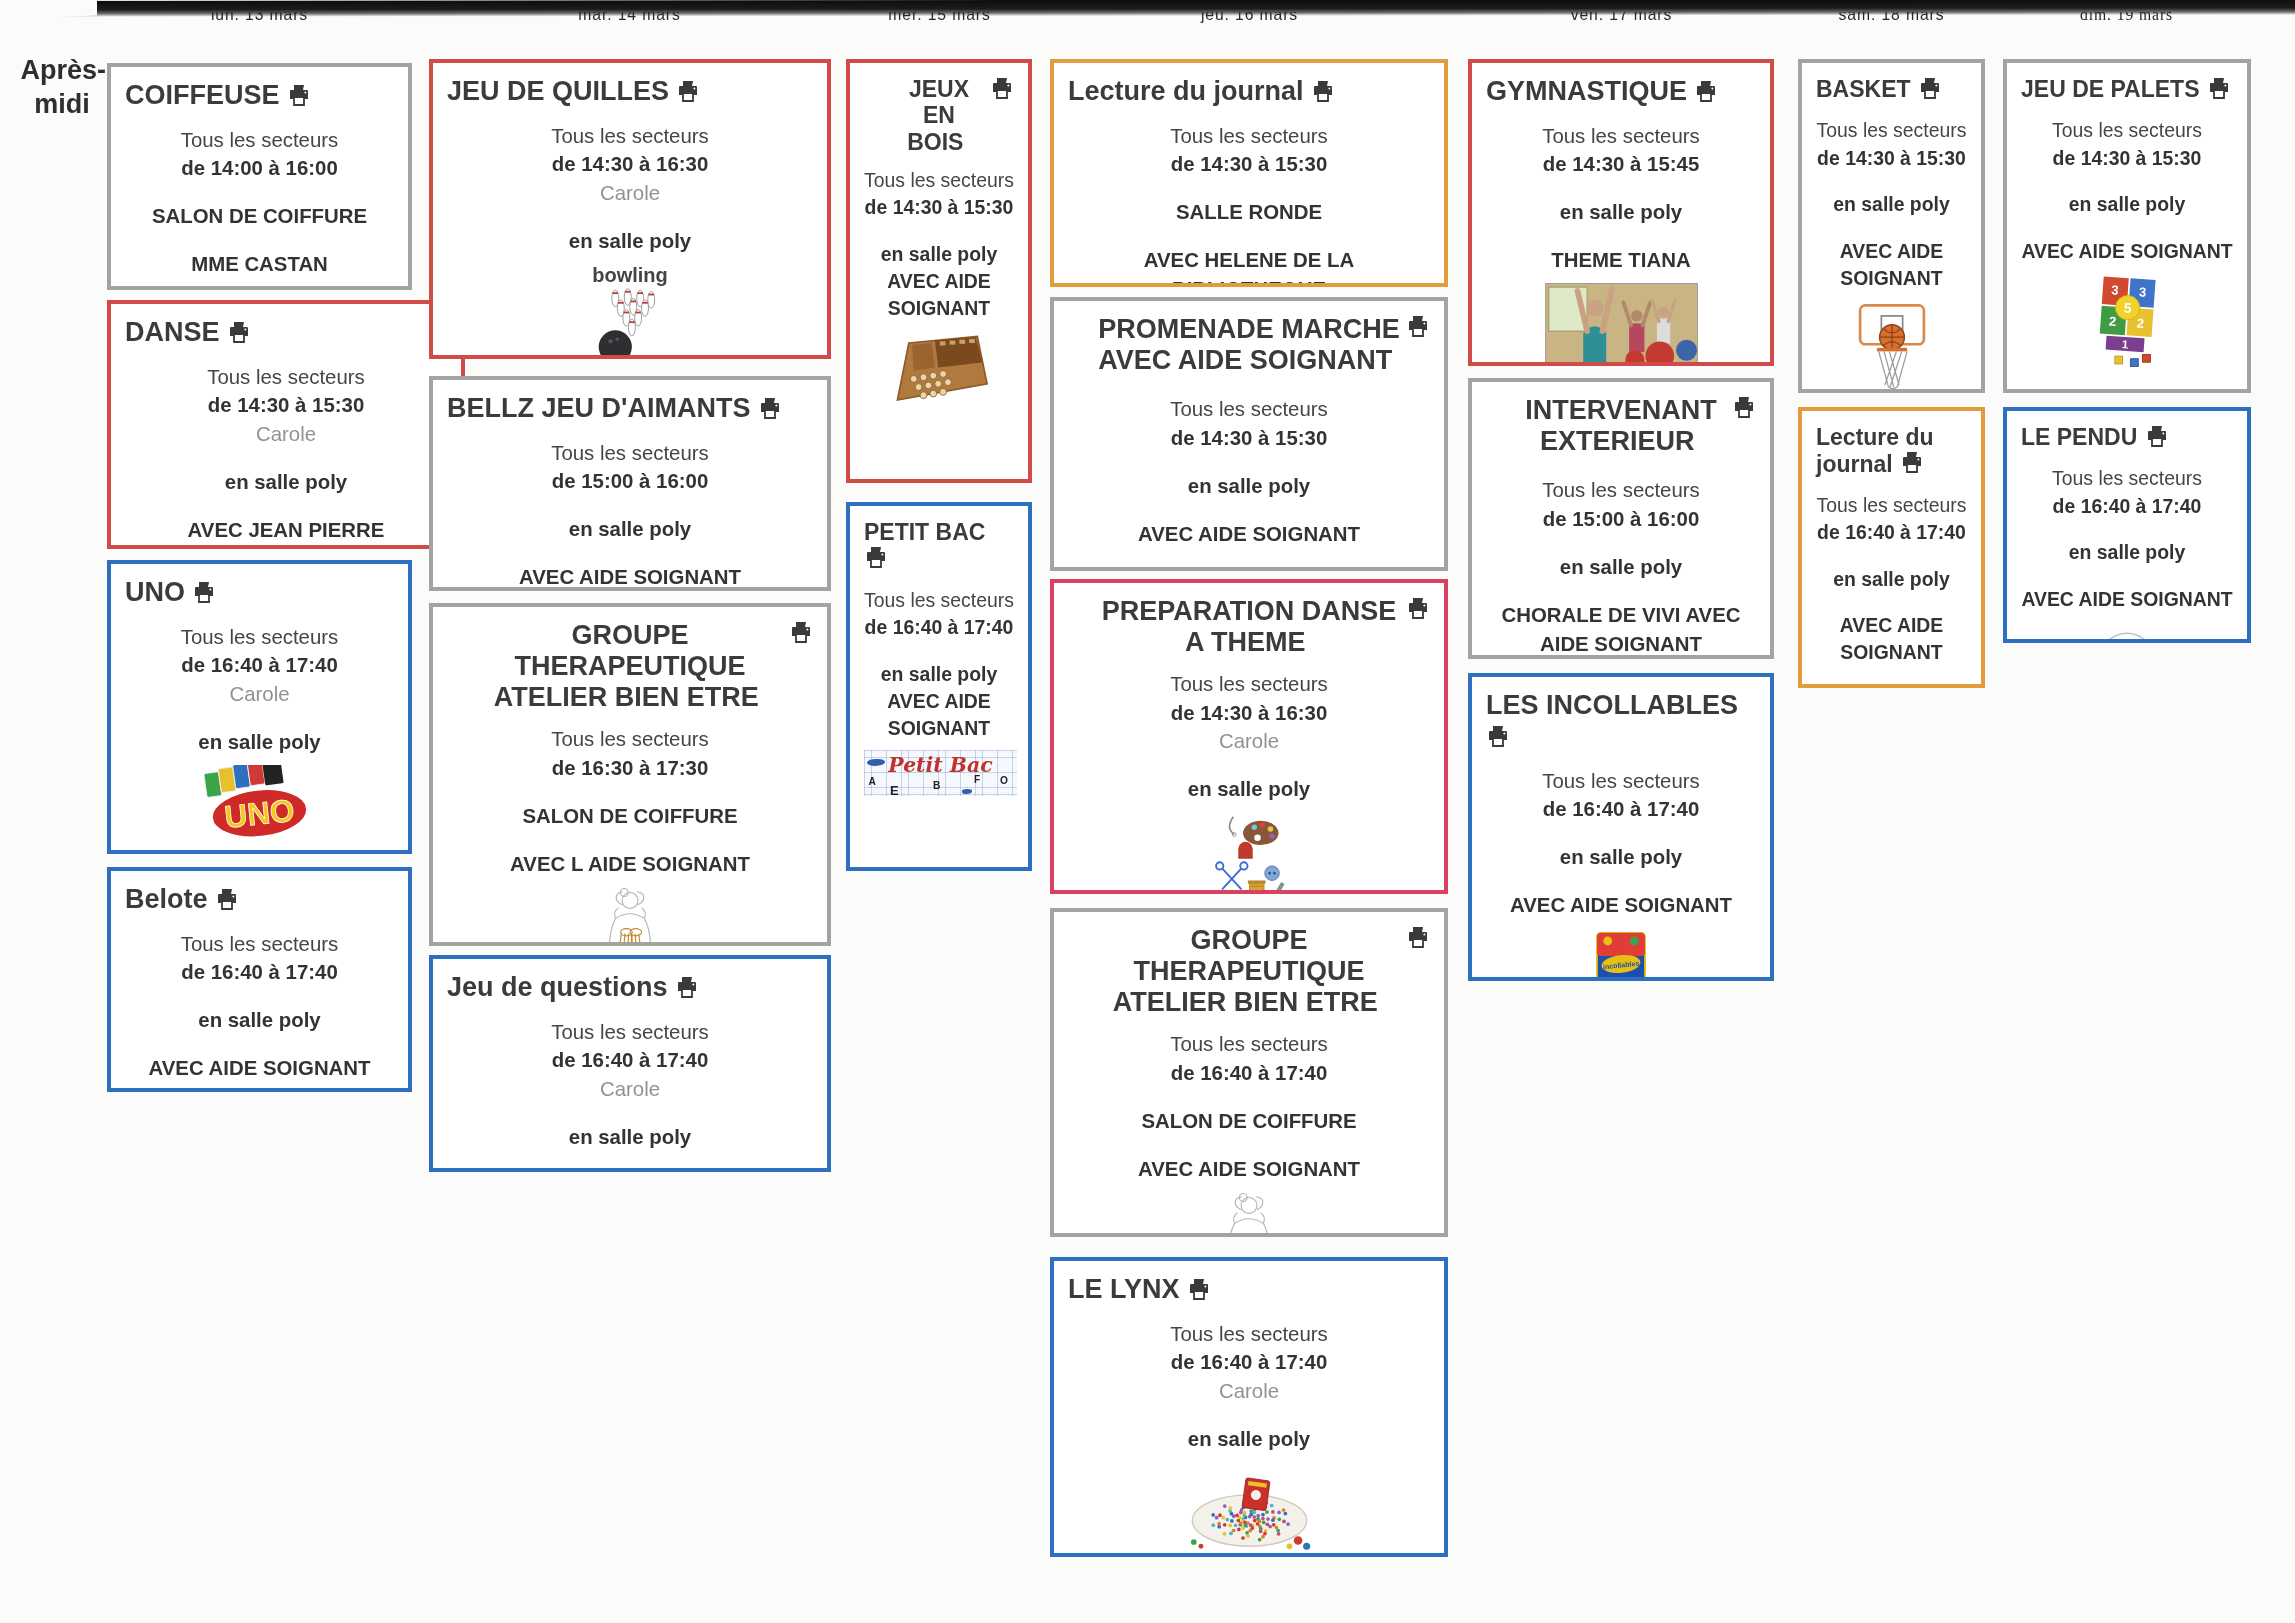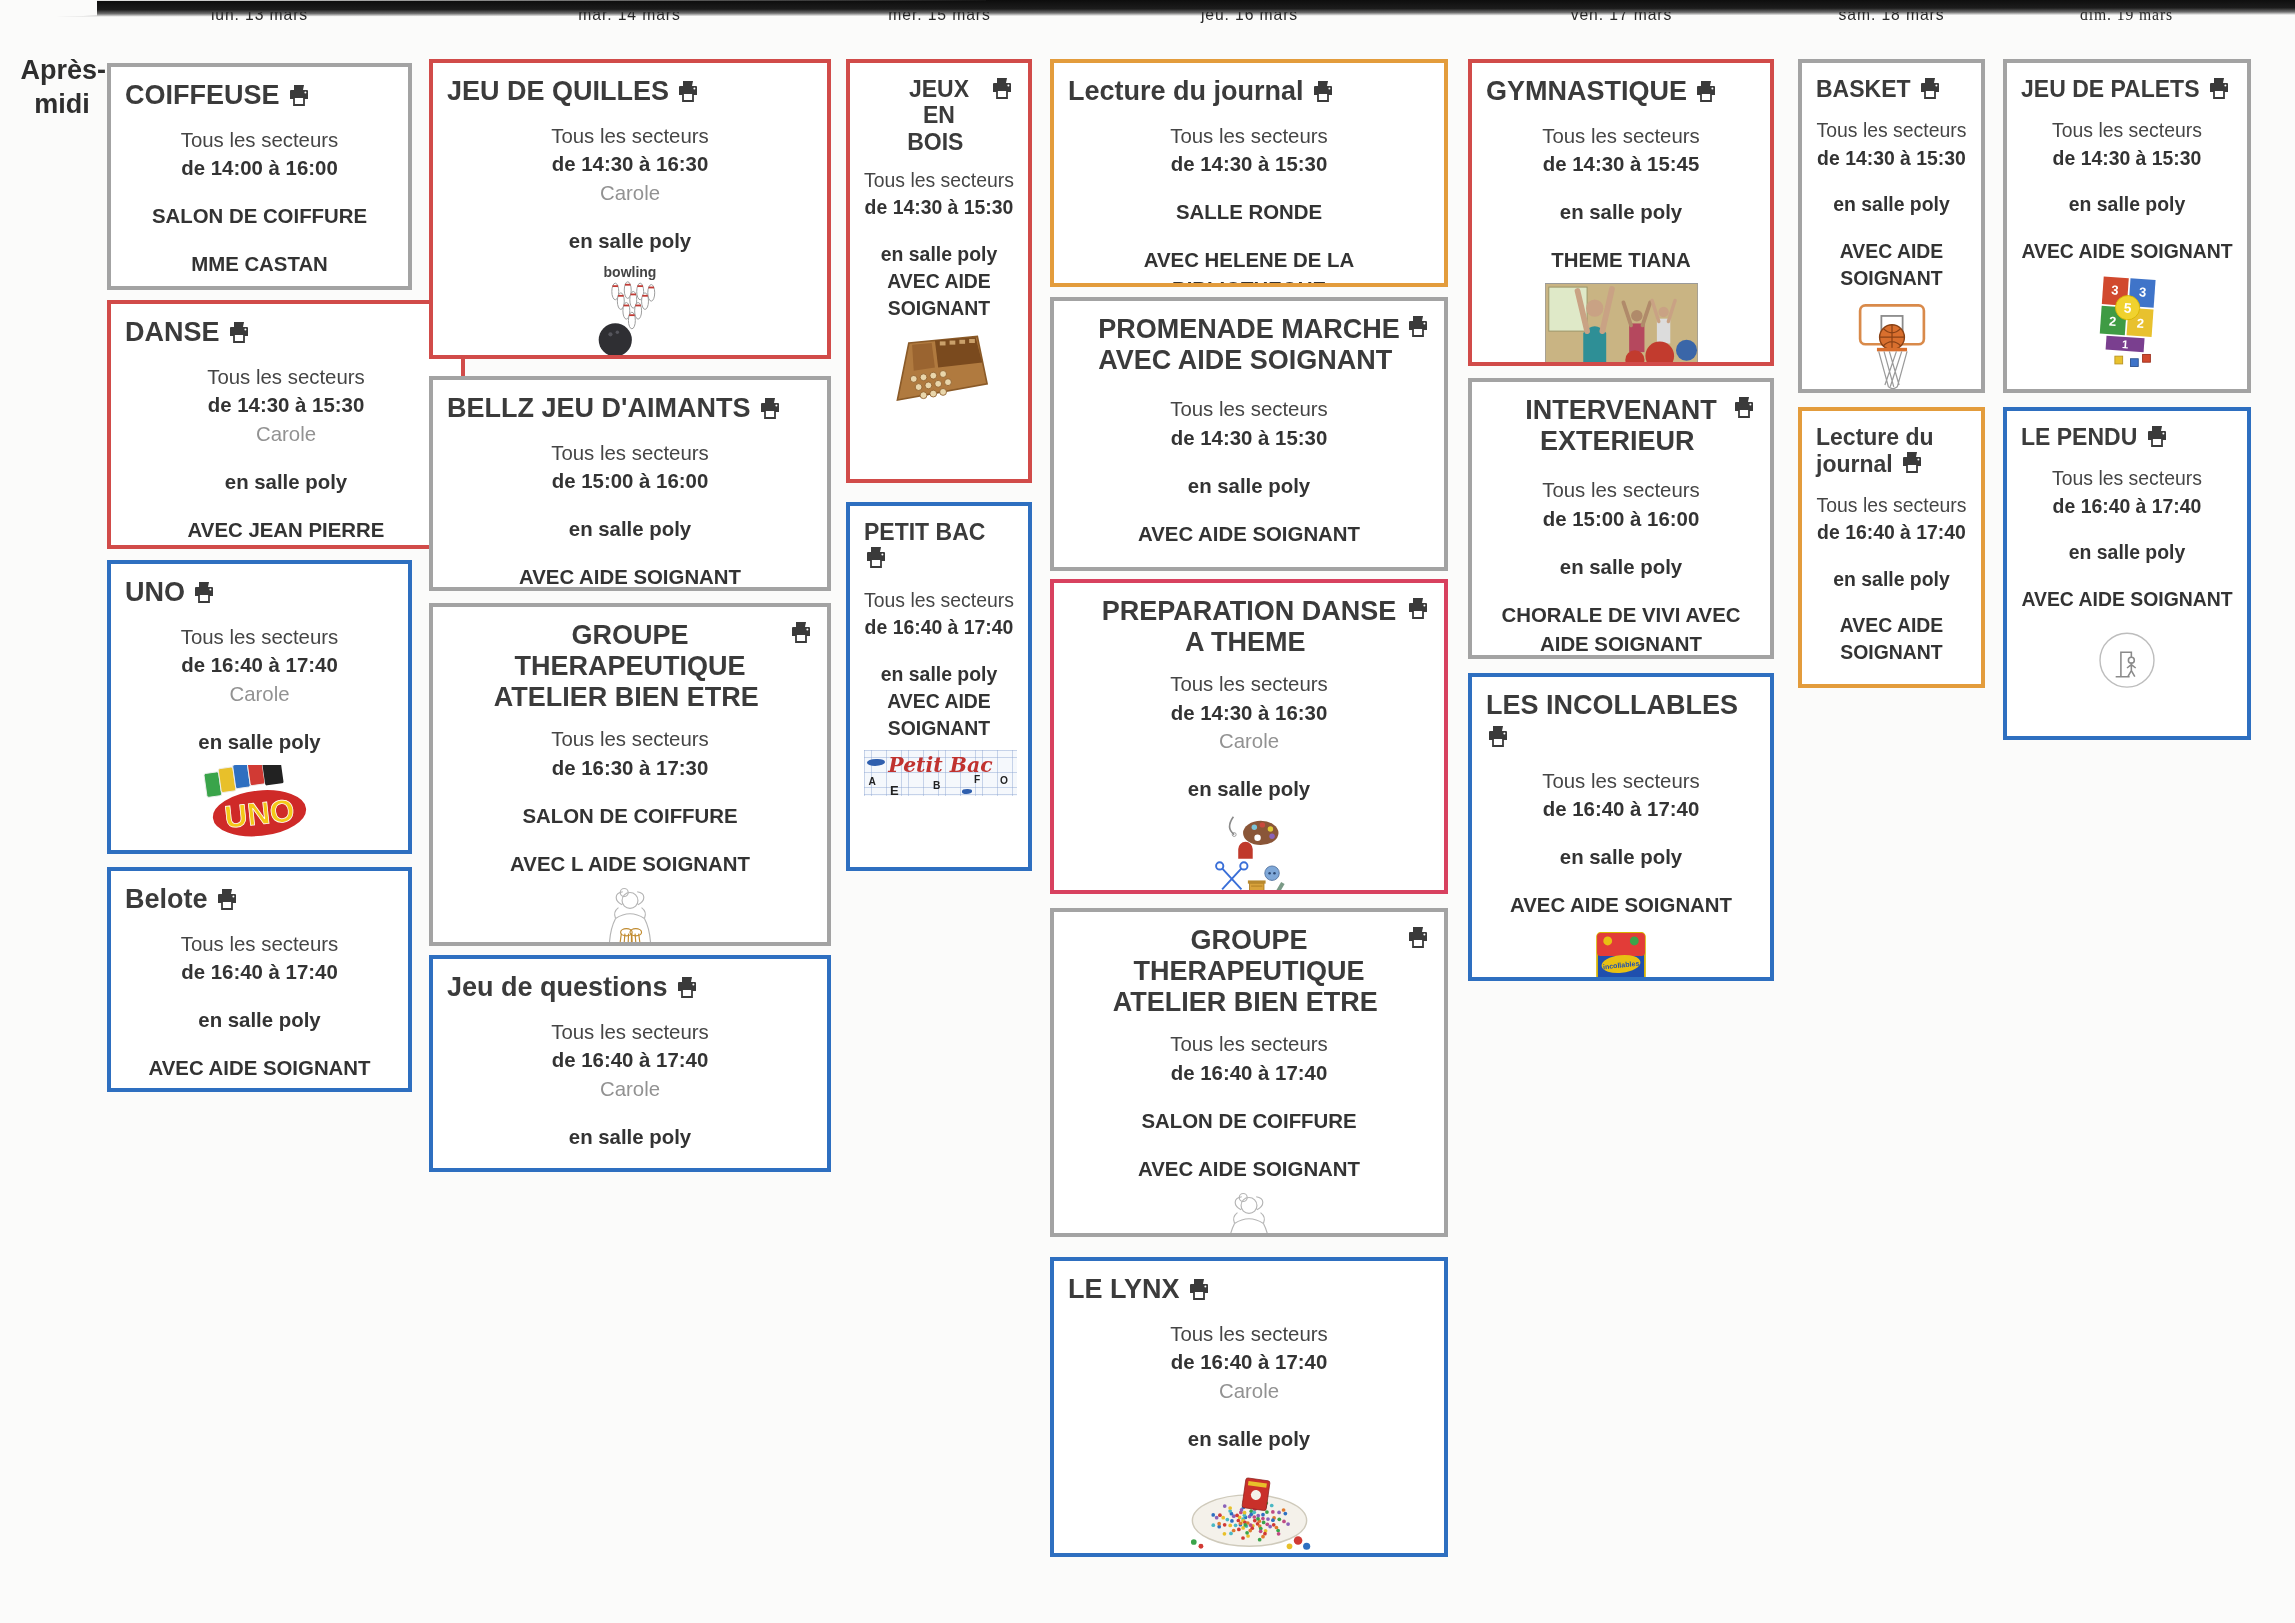--- a/index.html
+++ b/index.html
@@ -25,21 +25,21 @@
   .printer{display:inline-block;vertical-align:-2.8px;}
   .title.center .printer{position:absolute;right:0;top:0;}
   .line{font-size:20.4px;line-height:1.4;text-align:center;color:#3d3d3d;}
   .line.r{font-weight:400;color:#454545;}
   .line.b{font-weight:700;color:#333;}
   .line.c{font-weight:400;color:#929292;}
   .line.gap{margin-top:19.4px;}
   .narrow .title{font-size:23px;}
   .narrow .line{font-size:19.4px;}
   .imgwrap{margin-top:8.3px;text-align:center;}
-  .img-caption{font-size:14px;font-weight:700;color:#444;text-align:center;margin-bottom:0.9px;}
+  .img-caption{font-size:20px;font-weight:700;color:#444;text-align:center;margin-bottom:0.9px;}
   
   .petitbac{position:relative;margin:6.5px auto 0;width:153px;height:46px;
             background:#f5f8fc;
             background-image:repeating-linear-gradient(to right,rgba(140,165,210,.45) 0 0.5px,transparent 0.5px 7.4px),
                              repeating-linear-gradient(to bottom,rgba(140,165,210,.45) 0 0.5px,transparent 0.5px 7.4px);}
   .pb-title{position:absolute;left:50%;top:2.8px;transform:translateX(-50%);white-space:nowrap;
             font-family:"DejaVu Serif", serif;font-style:italic;font-weight:700;
             font-size:20.4px;color:#c0322f;}
   .pb-letter{position:absolute;font-size:10.2px;font-weight:700;color:#222;}
   .pb-blob{position:absolute;background:#2f5fae;border-radius:50% 40% 55% 45%;}
@@ -670,21 +670,21 @@
               <text x="40" y="46" text-anchor="middle" font-family="Liberation Sans, sans-serif" font-size="16" font-weight="bold" fill="#fff">5</text>
               <text x="24" y="62" text-anchor="middle" font-family="Liberation Sans, sans-serif" font-size="15" font-weight="bold" fill="#fff">2</text>
               <text x="56" y="62" text-anchor="middle" font-family="Liberation Sans, sans-serif" font-size="15" font-weight="bold" fill="#fff">2</text>
               <text x="40" y="87" text-anchor="middle" font-family="Liberation Sans, sans-serif" font-size="13" font-weight="bold" fill="#fff">1</text>
             </g>
             <rect x="26" y="96" width="9" height="9" fill="#e8c12e" stroke="#b8921e"></rect>
             <rect x="44" y="99" width="9" height="9" fill="#3f74c9" stroke="#2a4f8a"></rect>
             <rect x="58" y="94" width="9" height="9" fill="#d1492e" stroke="#9a2e1c"></rect>
           </svg></div>
       </div>
-      <div class="card narrow" style="left: 2003px; top: 407px; width: 248px; height: 333px; border-color: rgb(46, 111, 192);">
+      <div class="card narrow" style="left: 2003px; top: 407px; width: 248px; height: 236px; border-color: rgb(46, 111, 192);">
         <div class="title"><span class="ttext">LE PENDU</span><span class="printer"><svg viewBox="0 0 24 24" width="24" height="24" aria-hidden="true">
               <g fill="#3a3a3a">
                 <path d="M7 2h10l-1 5H7z"></path>
                 <path d="M4 7h16a1 1 0 0 1 1 1v8h-4v-2H7v2H3V8a1 1 0 0 1 1-1z"></path>
                 <path d="M7 14h10v8H7z" fill="#ffffff" stroke="#3a3a3a" stroke-width="1.8"></path>
                 <circle cx="18.4" cy="9.4" r="1" fill="#fff"></circle>
               </g>
             </svg></span></div>
         <div class="line r">Tous les secteurs</div>
         <div class="line b">de 16:40 à 17:40</div>

